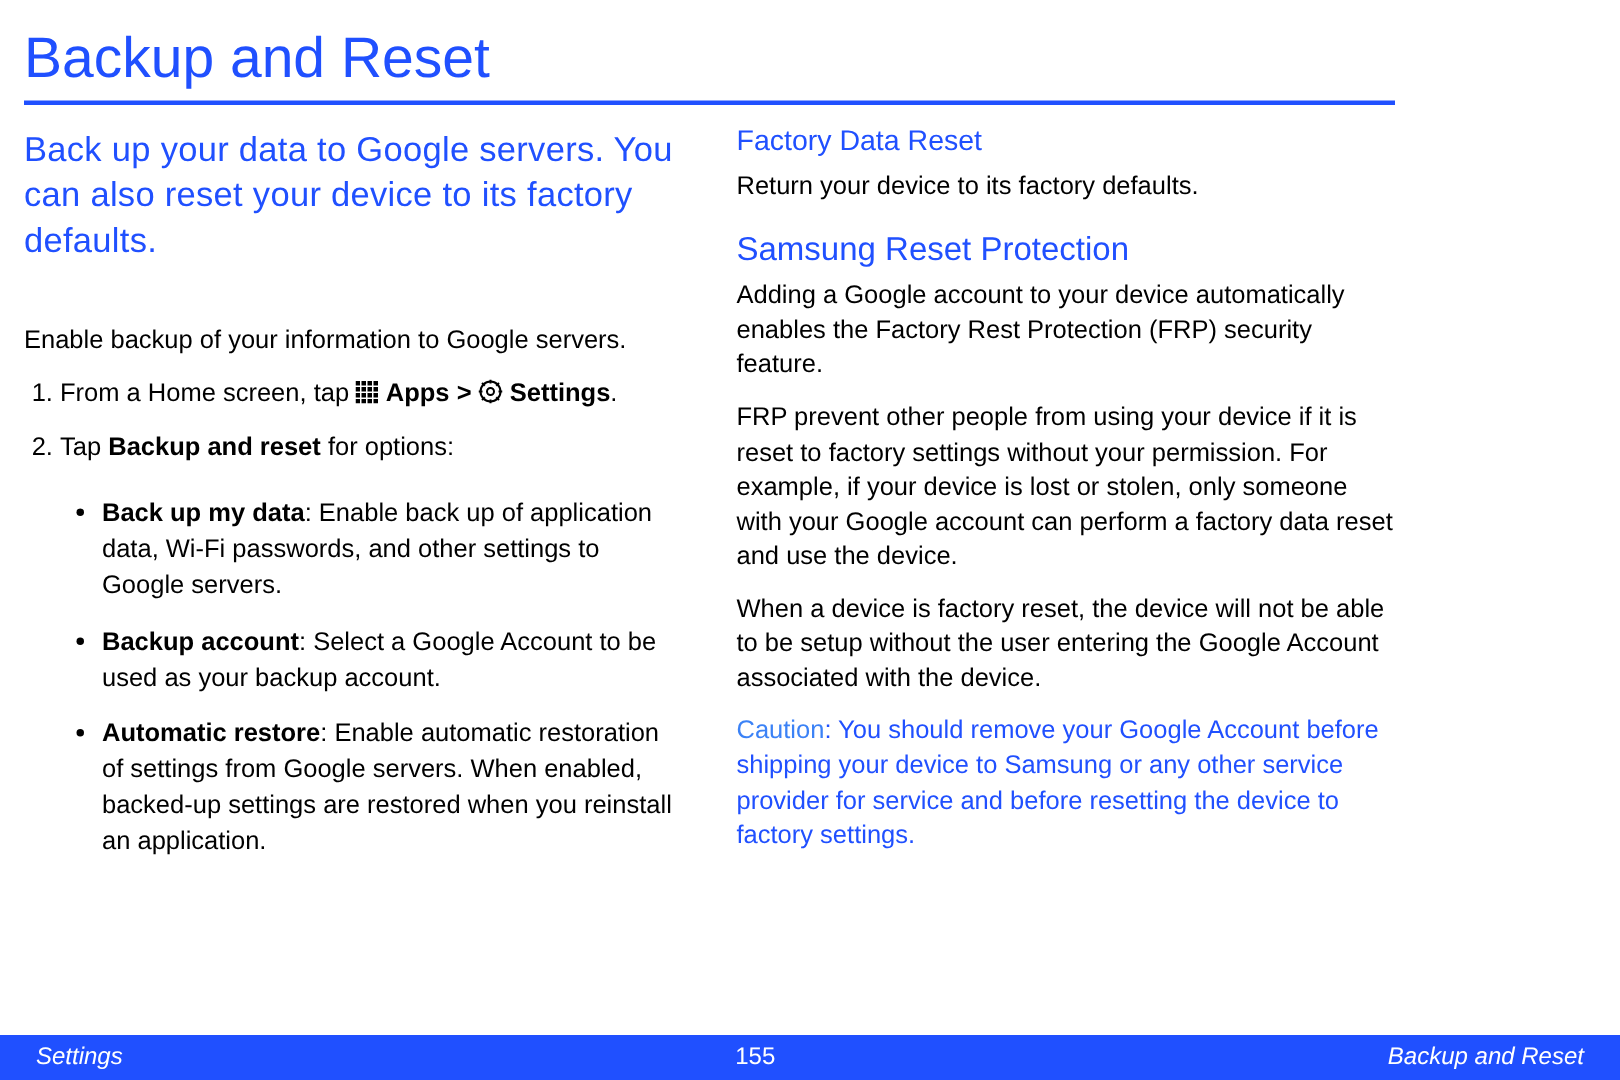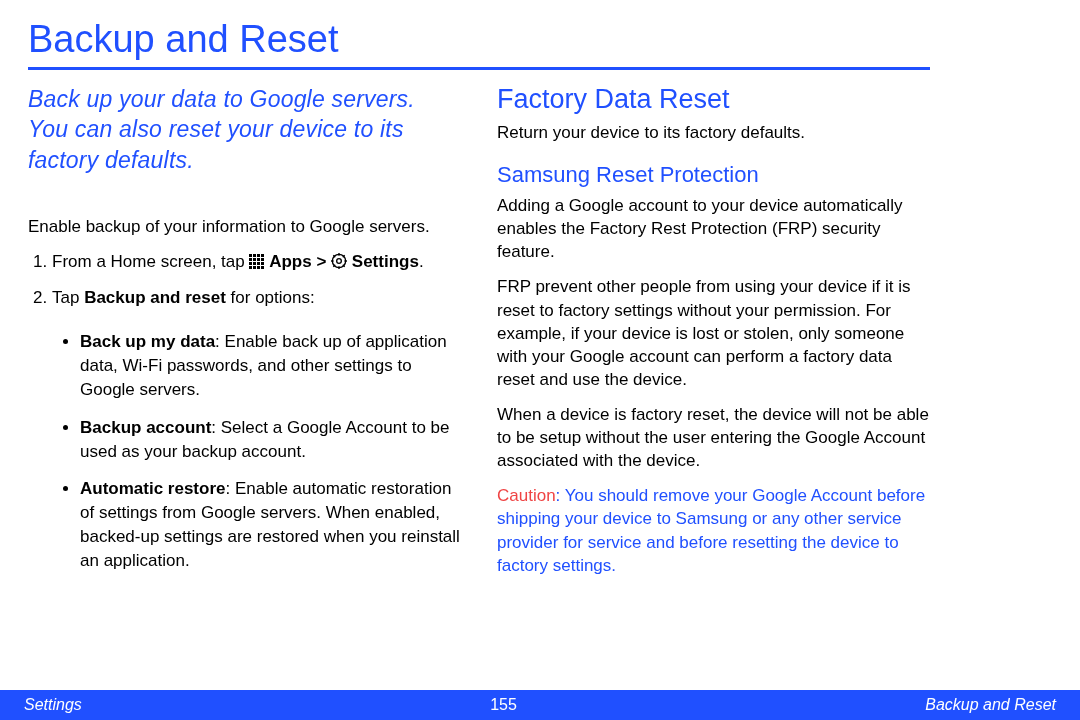--- a/index.html
+++ b/index.html
@@ -1,31 +1,31 @@
 <!DOCTYPE html>
 <html><head>
 <meta charset="utf-8">
 <style>
   * { box-sizing: border-box; margin: 0; padding: 0; }
   html, body { width: 1080px; height: 720px; font-family: Arial, Helvetica, sans-serif; background: #fff; color: #000; }
-  .page { width: 960px; height: 720px; position: relative; padding: 18px 30px 0 28px; }
+  .page { width: 960px; height: 720px; position: relative; padding: 18px 30px 0 16px; }
   .title { font-size: 38px; color: #2050ff; font-weight: 400; padding-bottom: 6px; }
   .title-rule { border: none; border-top: 3px solid #2050ff; margin-bottom: 14px; }
   .cols { display: flex; gap: 36px; }
   .col { flex: 1 1 50%; }
-  .lead { color: #2050ff; font-style: italic; font-size: 23px; line-height: 1.32; margin-bottom: 40px; letter-spacing: 0.2px; }
-  .h2 { color: #2050ff; font-size: 27px; font-weight: 400; margin-bottom: 6px; }
+  .lead { color: #2050ff; font-size: 23px; line-height: 1.32; margin-bottom: 40px; letter-spacing: 0.2px; }
+  .h2 { color: #2050ff; font-size: 19px; font-weight: 400; margin-bottom: 6px; }
   .h3 { color: #2050ff; font-size: 22px; font-weight: 400; margin: 18px 0 6px 0; }
   .body { font-size: 17px; line-height: 1.36; margin-bottom: 12px; }
   ol.steps { list-style: decimal; padding-left: 24px; font-size: 17px; line-height: 1.42; }
   ol.steps > li { margin-bottom: 10px; }
   ul.bullets { list-style: disc; padding-left: 28px; margin-top: 20px; }
   ul.bullets > li { margin-bottom: 14px; font-size: 17px; line-height: 1.4; }
   .bold { font-weight: 700; }
-  .caution-label { color: #ef4444; }
+  .caution-label { color: #3b82f6; }
   .caution-body { color: #2050ff; margin-top: 15px; }
   .icon { display: inline-block; vertical-align: -2px; }
   .footer { position: absolute; left: 0; bottom: 0; width: 1080px; height: 30px; background: #2050ff; color: #fff; display: flex; align-items: center; justify-content: space-between; padding: 0 24px; font-size: 16px; }
   .footer .left { font-style: italic; }
   .footer .right { font-style: italic; }
 </style>
 </head>
 <body>
 
 <div class="page">

